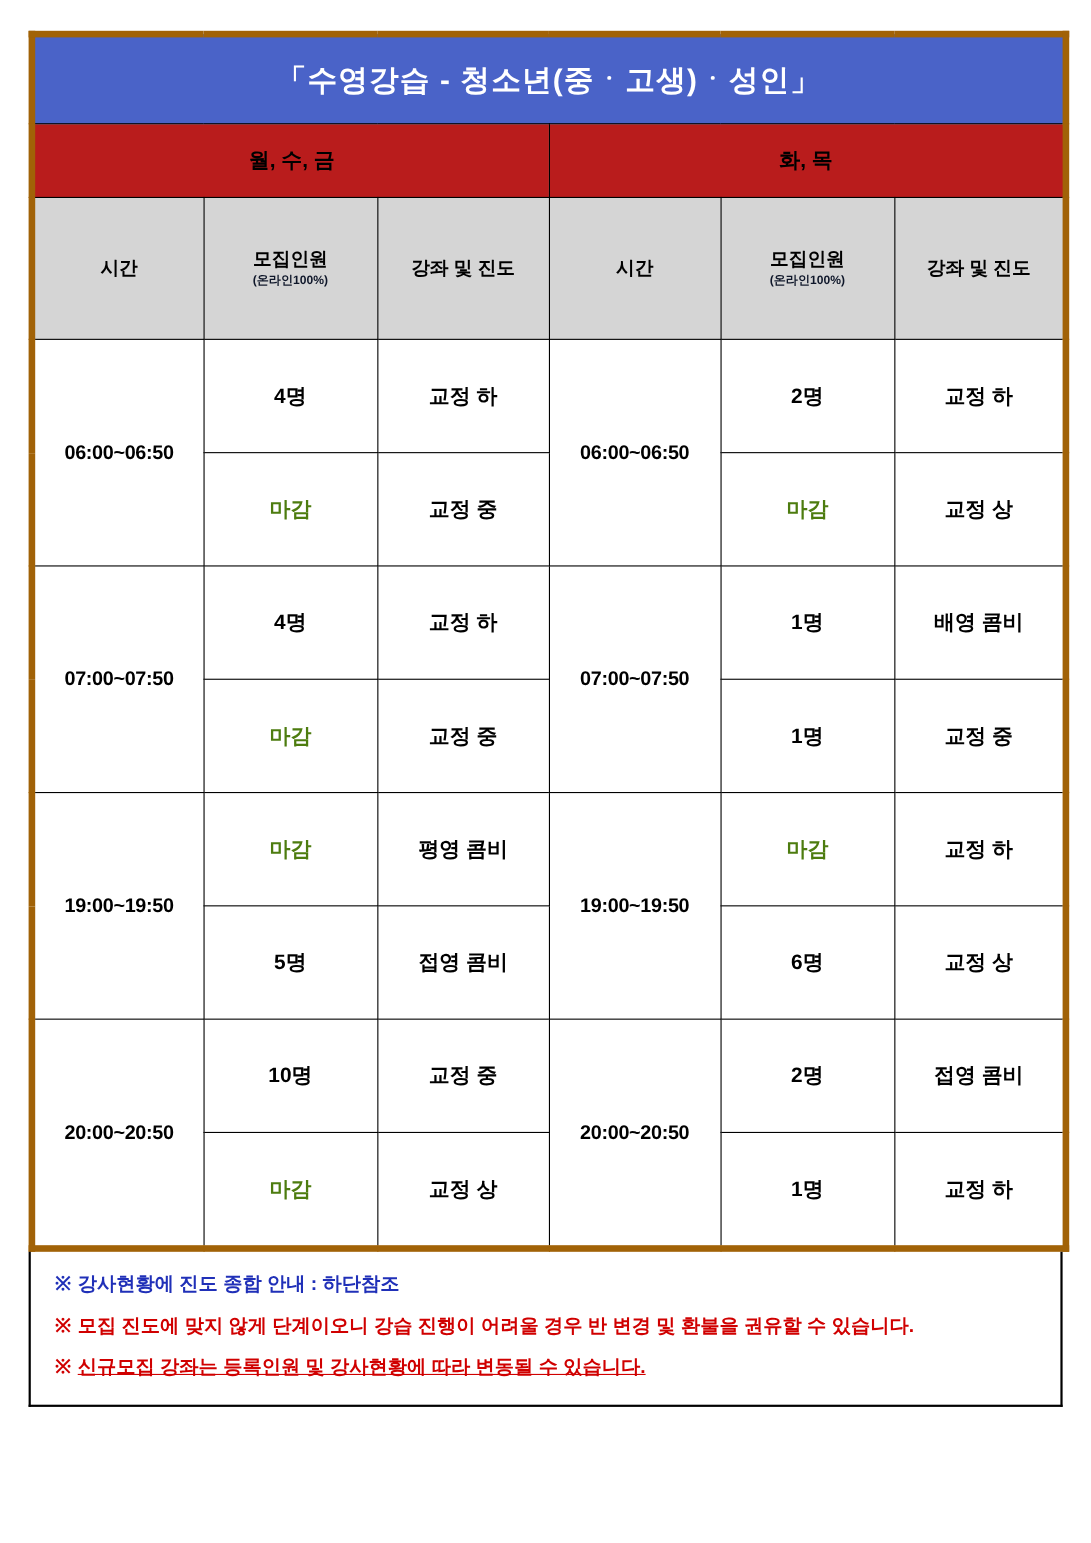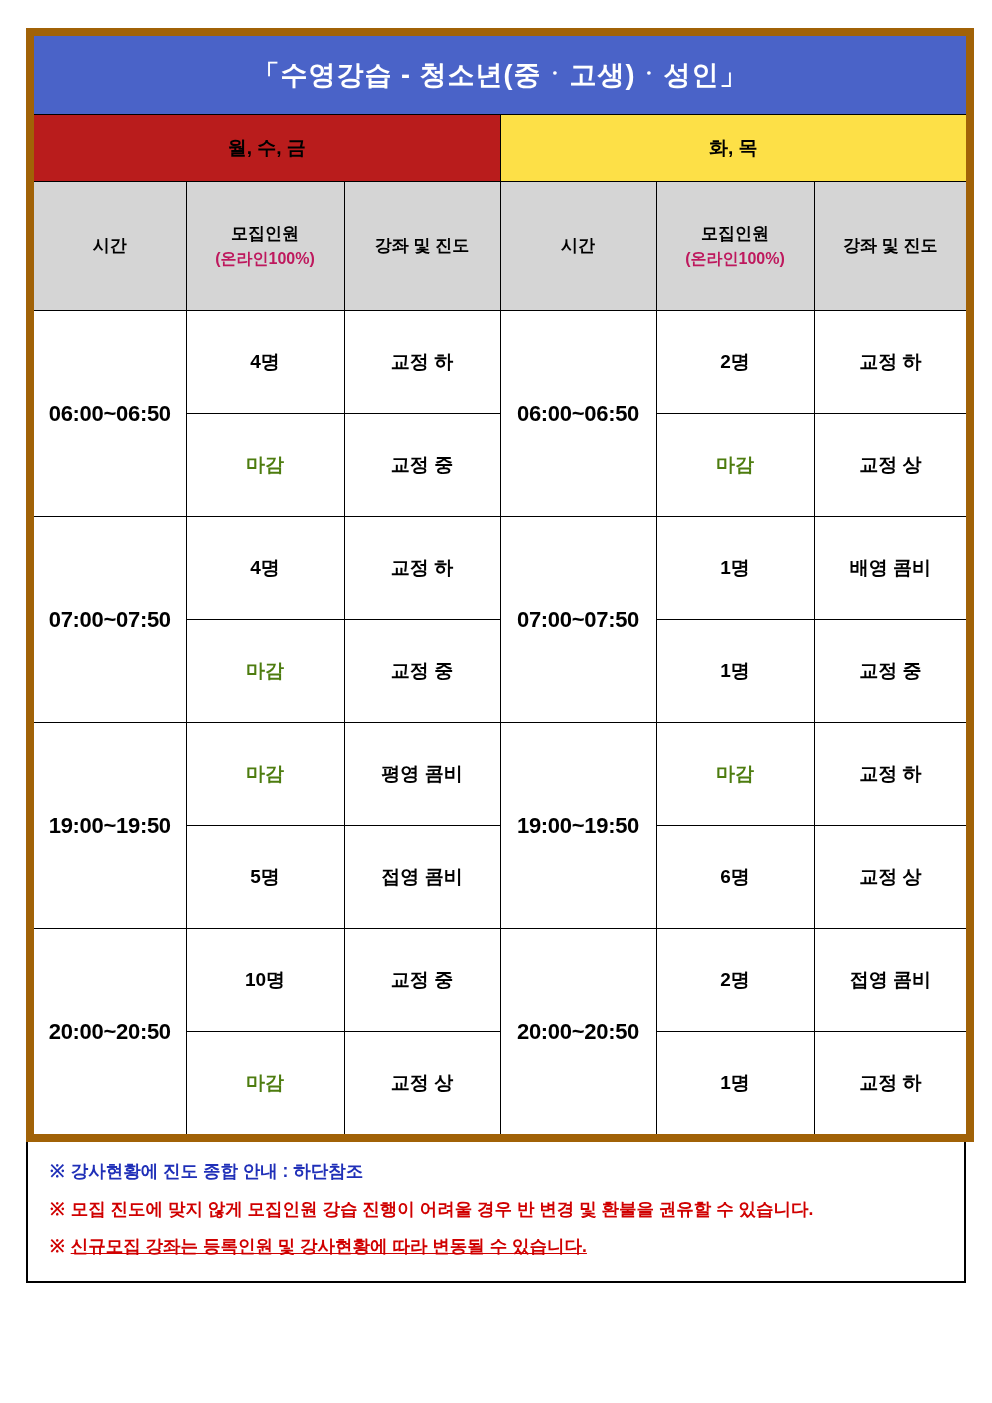--- a/index.html
+++ b/index.html
@@ -17,21 +17,21 @@
     width: 992px;
     height: 1403px;
     box-sizing: border-box;
     padding: 28px 26px 26px 26px;
     position: relative;
   }
   table.sched {
     width: 940px;
     border-collapse: collapse;
     table-layout: fixed;
-    border: 8px solid #a16207;
+    border: 6px solid #a16207;
   }
   table.sched td {
     border: 1px solid #000000;
     text-align: center;
     vertical-align: middle;
     font-weight: bold;
   }
   
   .title-cell {
     background: #4a63c8;
@@ -41,40 +41,40 @@
     height: 76px;
     border: 1px solid #000000;
   }
   
   .day-mwf {
     background: #b91c1c;
     font-size: 19px;
     height: 64px;
   }
   .day-tt {
-    background: #fde047;
+    background: #b91c1c;
     font-size: 19px;
     height: 64px;
   }
   
   .col-head {
     background: #d5d5d5;
     font-size: 17px;
     height: 120px;
     line-height: 1.45;
     padding: 4px 2px;
   }
   .col-head .online {
-    color: #be185d;
-    font-size: 16px;
+    color: #0f172a;
+    font-size: 11px;
     display: block;
   }
   
   .time-cell {
-    font-size: 22px;
+    font-size: 18px;
     letter-spacing: -0.3px;
   }
   .cnt-cell, .prog-cell {
     font-size: 19px;
     height: 100px;
   }
   .closed {
     color: #4d7c0f;
   }
   
@@ -205,20 +205,20 @@
         <td class="prog-cell">교정 하</td>
       </tr>
     </tbody>
   </table>
 
   <div class="notes">
     <p class="note-line note-blue">
       <span class="note-mark">※</span><span>강사현황에 진도 종합 안내 : 하단참조</span>
     </p>
     <p class="note-line note-red">
-      <span class="note-mark">※</span><span>모집 진도에 맞지 않게 모집인원 강습 진행이 어려울 경우 반 변경 및 환불을 권유할 수 있습니다.</span>
+      <span class="note-mark">※</span><span>모집 진도에 맞지 않게 단계이오니 강습 진행이 어려울 경우 반 변경 및 환불을 권유할 수 있습니다.</span>
     </p>
     <p class="note-line note-red">
       <span class="note-mark">※</span><span class="note-underline">신규모집 강좌는 등록인원 및 강사현황에 따라 변동될 수 있습니다.</span>
     </p>
   </div>
 
 </div>
 
 </body></html>

